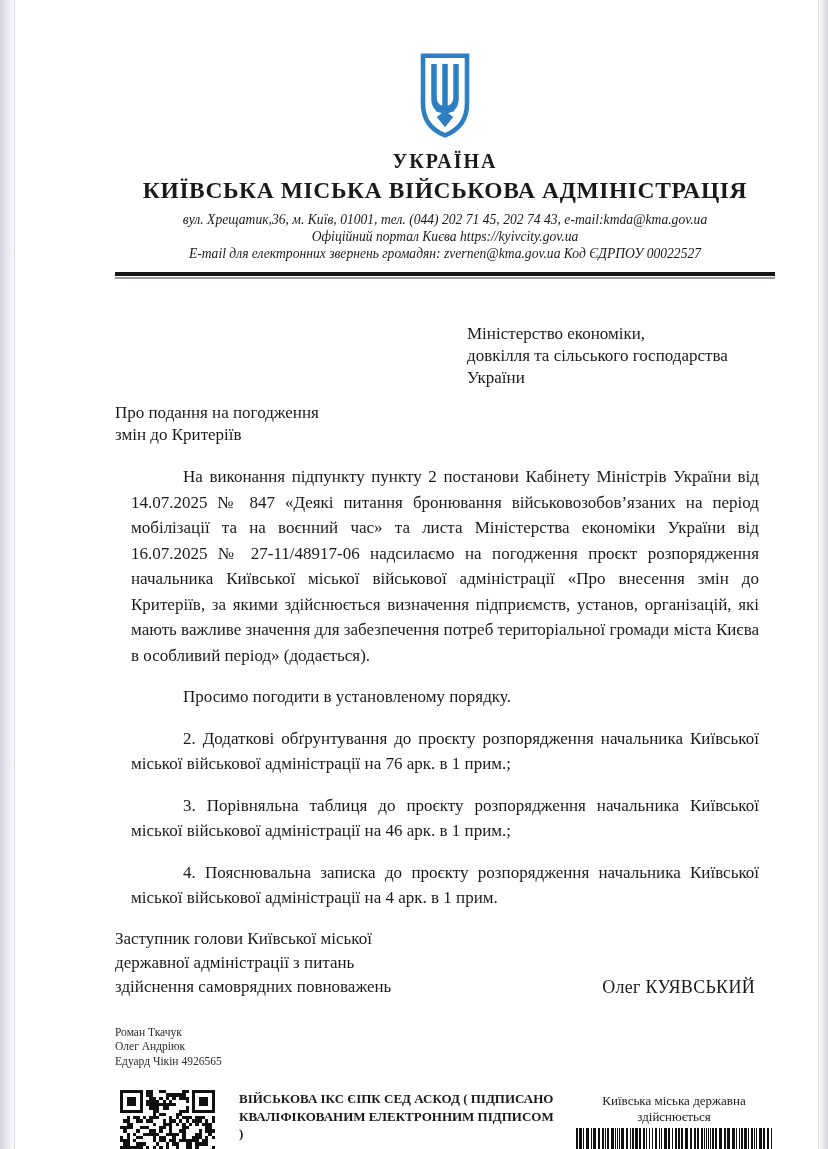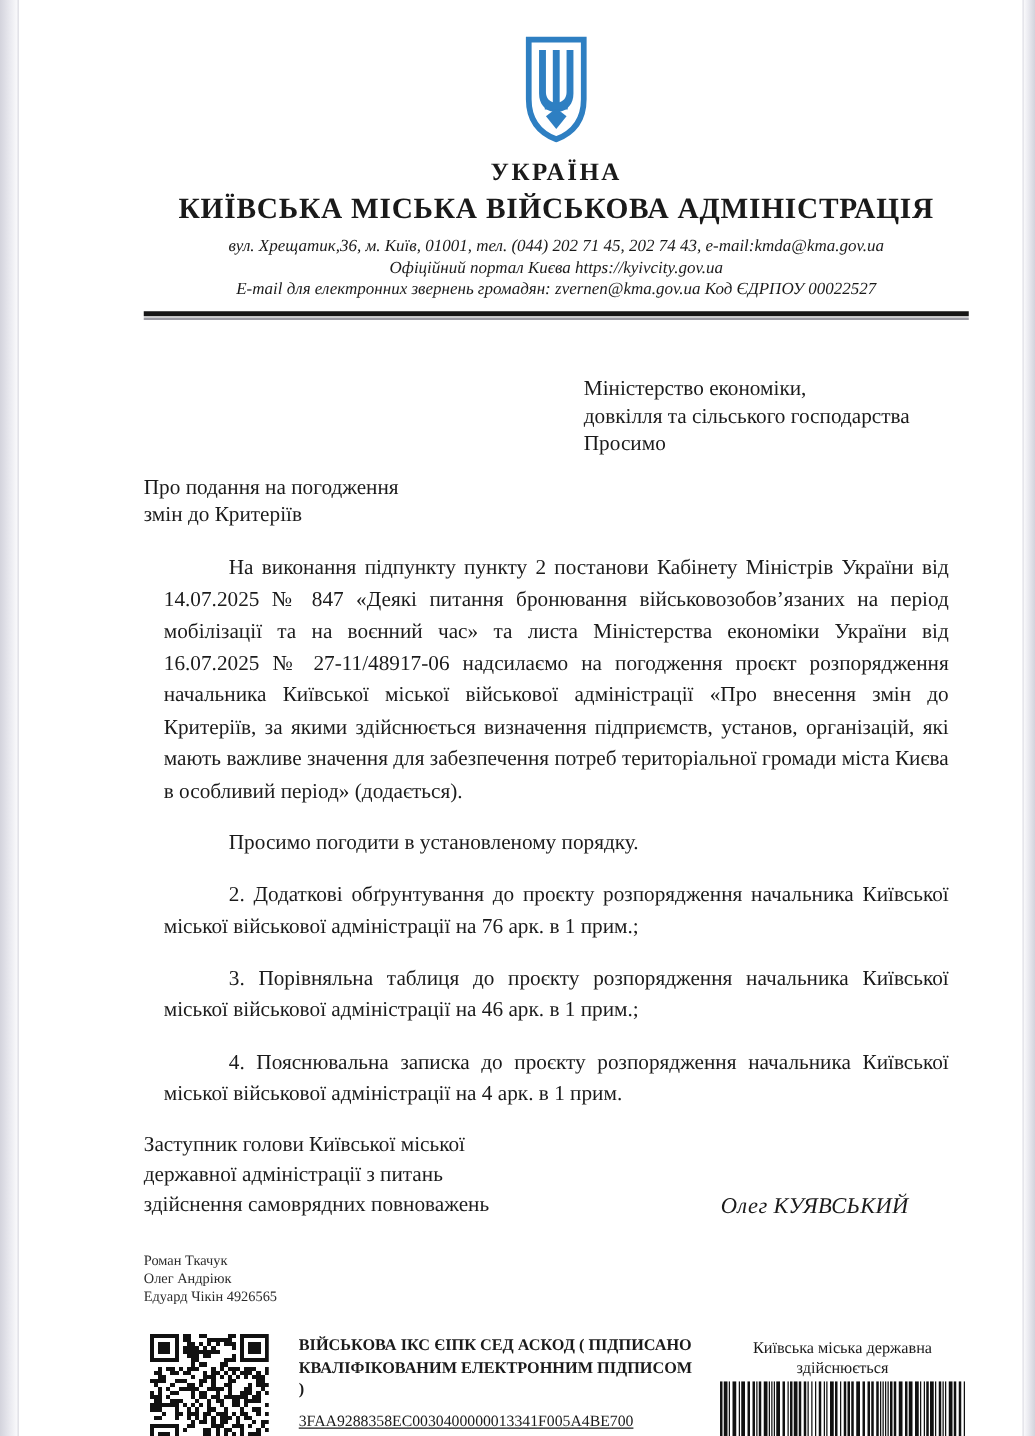--- a/index.html
+++ b/index.html
@@ -18,21 +18,21 @@
   }
   .edge-strip-right{
     position:absolute;right:0;top:0;bottom:0;width:9px;
     background:linear-gradient(to left,#d3d3dc,#e9e9ef 55%,#fafafc);
     border-left:1px solid #dedee5;
   }
   .content{
     position:absolute;left:115px;top:0;width:660px;height:1149px;
   }
   
-  .letterhead{padding-top:28px;text-align:center;}
+  .letterhead{padding-top:52px;text-align:center;}
   .emblem{display:inline-block;}
   .country-name{
     margin-top:6px;font-size:20px;font-weight:700;letter-spacing:2px;
   }
   .org-name{
     margin-top:4px;font-size:23.5px;font-weight:700;letter-spacing:0.6px;white-space:nowrap;
   }
   .address-block{margin-top:7px;font-style:italic;font-size:13.6px;line-height:17px;}
   .rule-wrap{margin-top:10px;}
   .rule-dark{height:4px;background:#161616;}
@@ -52,21 +52,21 @@
     text-indent:52px;margin:16px;
   }
   .attachments{margin-top:16px;}
   .attach-first{text-indent:0;}
   
   .signature-row{
     margin-top:14px;display:flex;justify-content:space-between;align-items:flex-end;
   }
   .signature-position{font-size:17px;line-height:24px;width:430px;}
   .signature-name{
-    font-size:18px;letter-spacing:0.3px;margin-right:48px;padding-bottom:1px;white-space:nowrap;font-style:italic;
+    font-size:18px;letter-spacing:0.3px;margin-right:20px;padding-bottom:1px;white-space:nowrap;
   }
   .executors{margin-top:26px;font-size:11.5px;line-height:14.5px;color:#2a2a2a;}
   
   .stamps-row{margin-top:22px;display:flex;align-items:flex-start;}
   .qr-box{width:95px;height:95px;flex:0 0 auto;margin-left:5px;}
   .qr-box svg{display:block;}
   .stamp-text{margin-left:24px;width:318px;flex:0 0 auto;}
   .stamp-heading{font-size:13px;line-height:17.5px;font-weight:700;}
   .stamp-lines{margin-top:9px;font-size:12.6px;line-height:16.5px;}
   .u{text-decoration:underline;}
@@ -108,21 +108,21 @@
     </div>
     <div class="rule-wrap">
       <div class="rule-dark"></div>
       <div class="rule-light"></div>
     </div>
   </div>
 
   <div class="recipient">
     <div>Міністерство економіки,</div>
     <div>довкілля та сільського господарства</div>
-    <div>Просимо</div>
+    <div>України</div>
   </div>
 
   <div class="subject">
     <div>Про подання на погодження</div>
     <div>змін до Критеріїв</div>
   </div>
 
   <div class="body-text">
     <p class="para">На виконання підпункту пункту 2 постанови Кабінету Міністрів України від 14.07.2025 № 847 «Деякі питання бронювання військовозобов’язаних на період мобілізації та на воєнний час» та листа Міністерства економіки України від 16.07.2025 № 27-11/48917-06 надсилаємо на погодження проєкт розпорядження начальника Київської міської військової адміністрації «Про внесення змін до Критеріїв, за якими здійснюється визначення підприємств, установ, організацій, які мають важливе значення для забезпечення потреб територіальної громади міста Києва в особливий період» (додається).</p>
     <p class="para">Просимо погодити в установленому порядку.</p>

